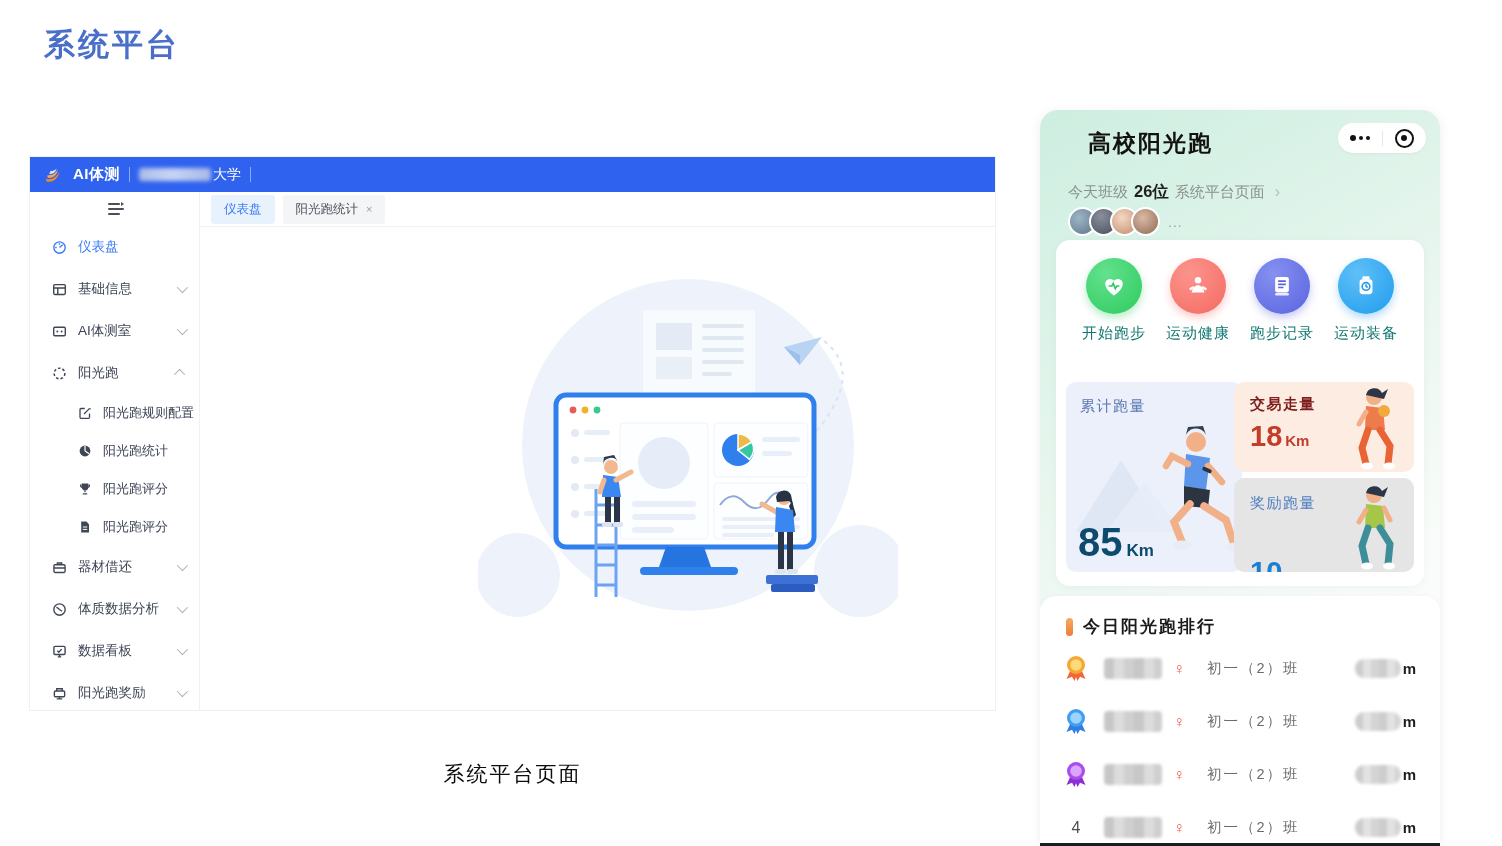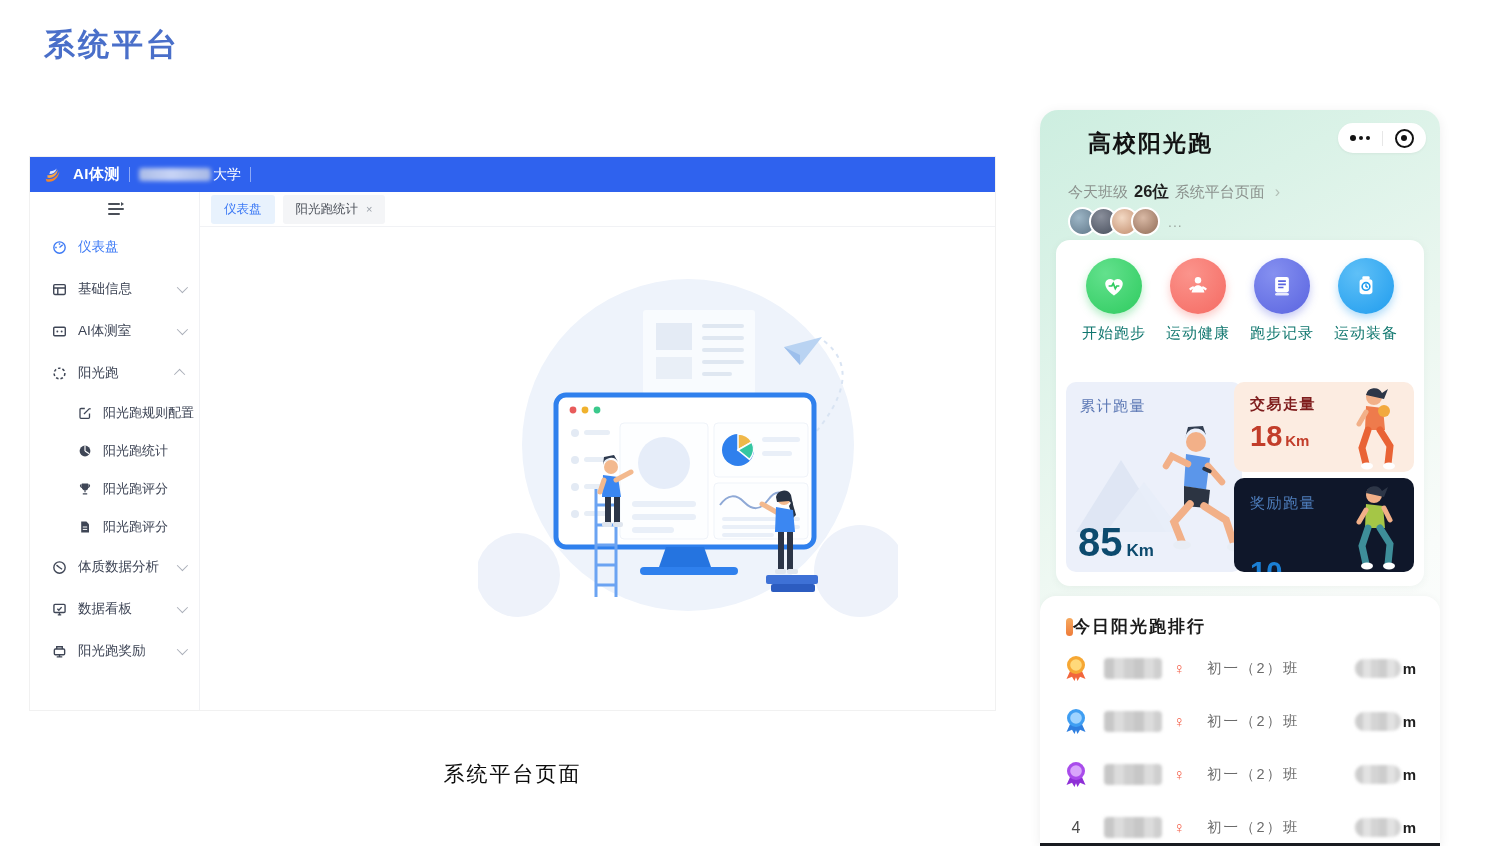--- a/index.html
+++ b/index.html
@@ -77,28 +77,28 @@
 
   .stats{position:absolute;left:10px;top:142px;width:348px;height:192px;}
   .stat{position:absolute;border-radius:10px;overflow:hidden;cursor:pointer;}
   .stat-big{left:0;top:0;width:162px;height:190px;background:#ecf0fa;padding-left:14px;}
   .stat-big .slab{position:absolute;left:14px;top:15px;font-size:15px;color:#5b77b4;font-weight:500;letter-spacing:1.5px;}
   .stat-big .sval{position:absolute;left:12px;bottom:10px;color:#0c4a6e;font-weight:bold;font-size:40px;line-height:1;}
   .stat-big .sunit{font-size:17px;font-weight:bold;margin-left:4px;}
   .stat-tr{left:168px;top:0;width:180px;height:90px;background:#fcece1;}
   .stat-tr .slab{position:absolute;left:16px;top:13px;font-size:15px;color:#7f1d1d;font-weight:700;letter-spacing:1.5px;}
   .stat-tr .sval{position:absolute;left:16px;top:40px;color:#c23d2a;font-weight:bold;font-size:29px;line-height:1;}
-  .stat-br{left:168px;top:96px;width:180px;height:94px;background:#0f172a;}
+  .stat-br{left:168px;top:96px;width:180px;height:94px;background:#e5e5e5;}
   .stat-br .slab{position:absolute;left:16px;top:16px;font-size:15px;color:#4f7fbe;font-weight:500;letter-spacing:1.5px;}
   .stat-br .sval{position:absolute;left:16px;top:44px;color:#1b7fd4;font-weight:bold;font-size:29px;line-height:1;margin-top:36px;}
   .sunit2{font-size:15px;font-weight:bold;margin-left:3px;}
   .fig{position:absolute;}
 
   .rank-card{position:absolute;left:0;top:486px;width:400px;height:250px;background:#ffffff;border-radius:16px 16px 0 0;box-shadow:0 -1px 6px rgba(0,0,0,.03);}
-  .rank-head{display:flex;align-items:center;padding:19px 0 4px 26px;}
+  .rank-head{display:flex;align-items:center;gap:10px;padding:19px 0 4px 26px;}
   .rank-bar{width:7px;height:18px;border-radius:4px;background:linear-gradient(#f6aa60,#ee7b39);}
   .rank-title{font-size:17px;font-weight:bold;color:#1a1a1a;letter-spacing:2px;}
   .rank-row{display:flex;align-items:center;height:53px;padding:0 24px 0 20px;cursor:pointer;}
   .rank-badge{width:32px;display:flex;justify-content:center;flex:none;}
   .rank-num{font-size:16px;color:#4d4d4d;width:32px;text-align:center;flex:none;}
   .name-pill{width:58px;height:21px;border-radius:4px;margin-left:12px;flex:none;
     background:repeating-linear-gradient(90deg,#c7c7c7 0 10px,#dcdcdc 10px 20px,#cfcfcf 20px 30px);filter:blur(1.4px);}
   .gender{color:#f4604a;font-size:16px;margin-left:11px;font-weight:bold;flex:none;}
   .class-lab{margin-left:22px;font-size:14.5px;color:#6b6b6b;letter-spacing:2px;flex:none;}
   .dist{margin-left:auto;display:flex;align-items:center;gap:2px;}
@@ -208,20 +208,30 @@
         <span class="lbl">阳光跑评分</span>
       </div>
       <div class="menu-item sub">
         <span class="mi">
             <svg width="14" height="14" viewBox="0 0 14 14">
               <path d="M3.2 1.6h5.2L11 4.2v8.2H3.2z" fill="currentColor"></path>
               <path d="M4.8 7h4.4M4.8 9.4h4.4" stroke="#fff" stroke-width="1"></path>
             </svg>
           </span>
         <span class="lbl">阳光跑评分</span>
+      </div>
+      <div class="menu-item">
+        <span class="mi">
+            <svg width="15" height="15" viewBox="0 0 14 14" fill="none" stroke="currentColor" stroke-width="1.3">
+              <rect x="1.8" y="4.4" width="10.4" height="7.2" rx="1"></rect>
+              <path d="M5 4.4V2.8h4v1.6M1.8 7.4h10.4"></path>
+            </svg>
+          </span>
+        <span class="lbl">器材借还</span>
+        <span class="chev"></span>
       </div>
       <div class="menu-item">
         <span class="mi">
             <svg width="15" height="15" viewBox="0 0 14 14" fill="none" stroke="currentColor" stroke-width="1.3">
               <circle cx="7" cy="7" r="5.3"></circle>
               <path d="M7 7L4.2 4.8M7 7l2.4 1.6"></path>
             </svg>
           </span>
         <span class="lbl">体质数据分析</span>
         <span class="chev"></span>

